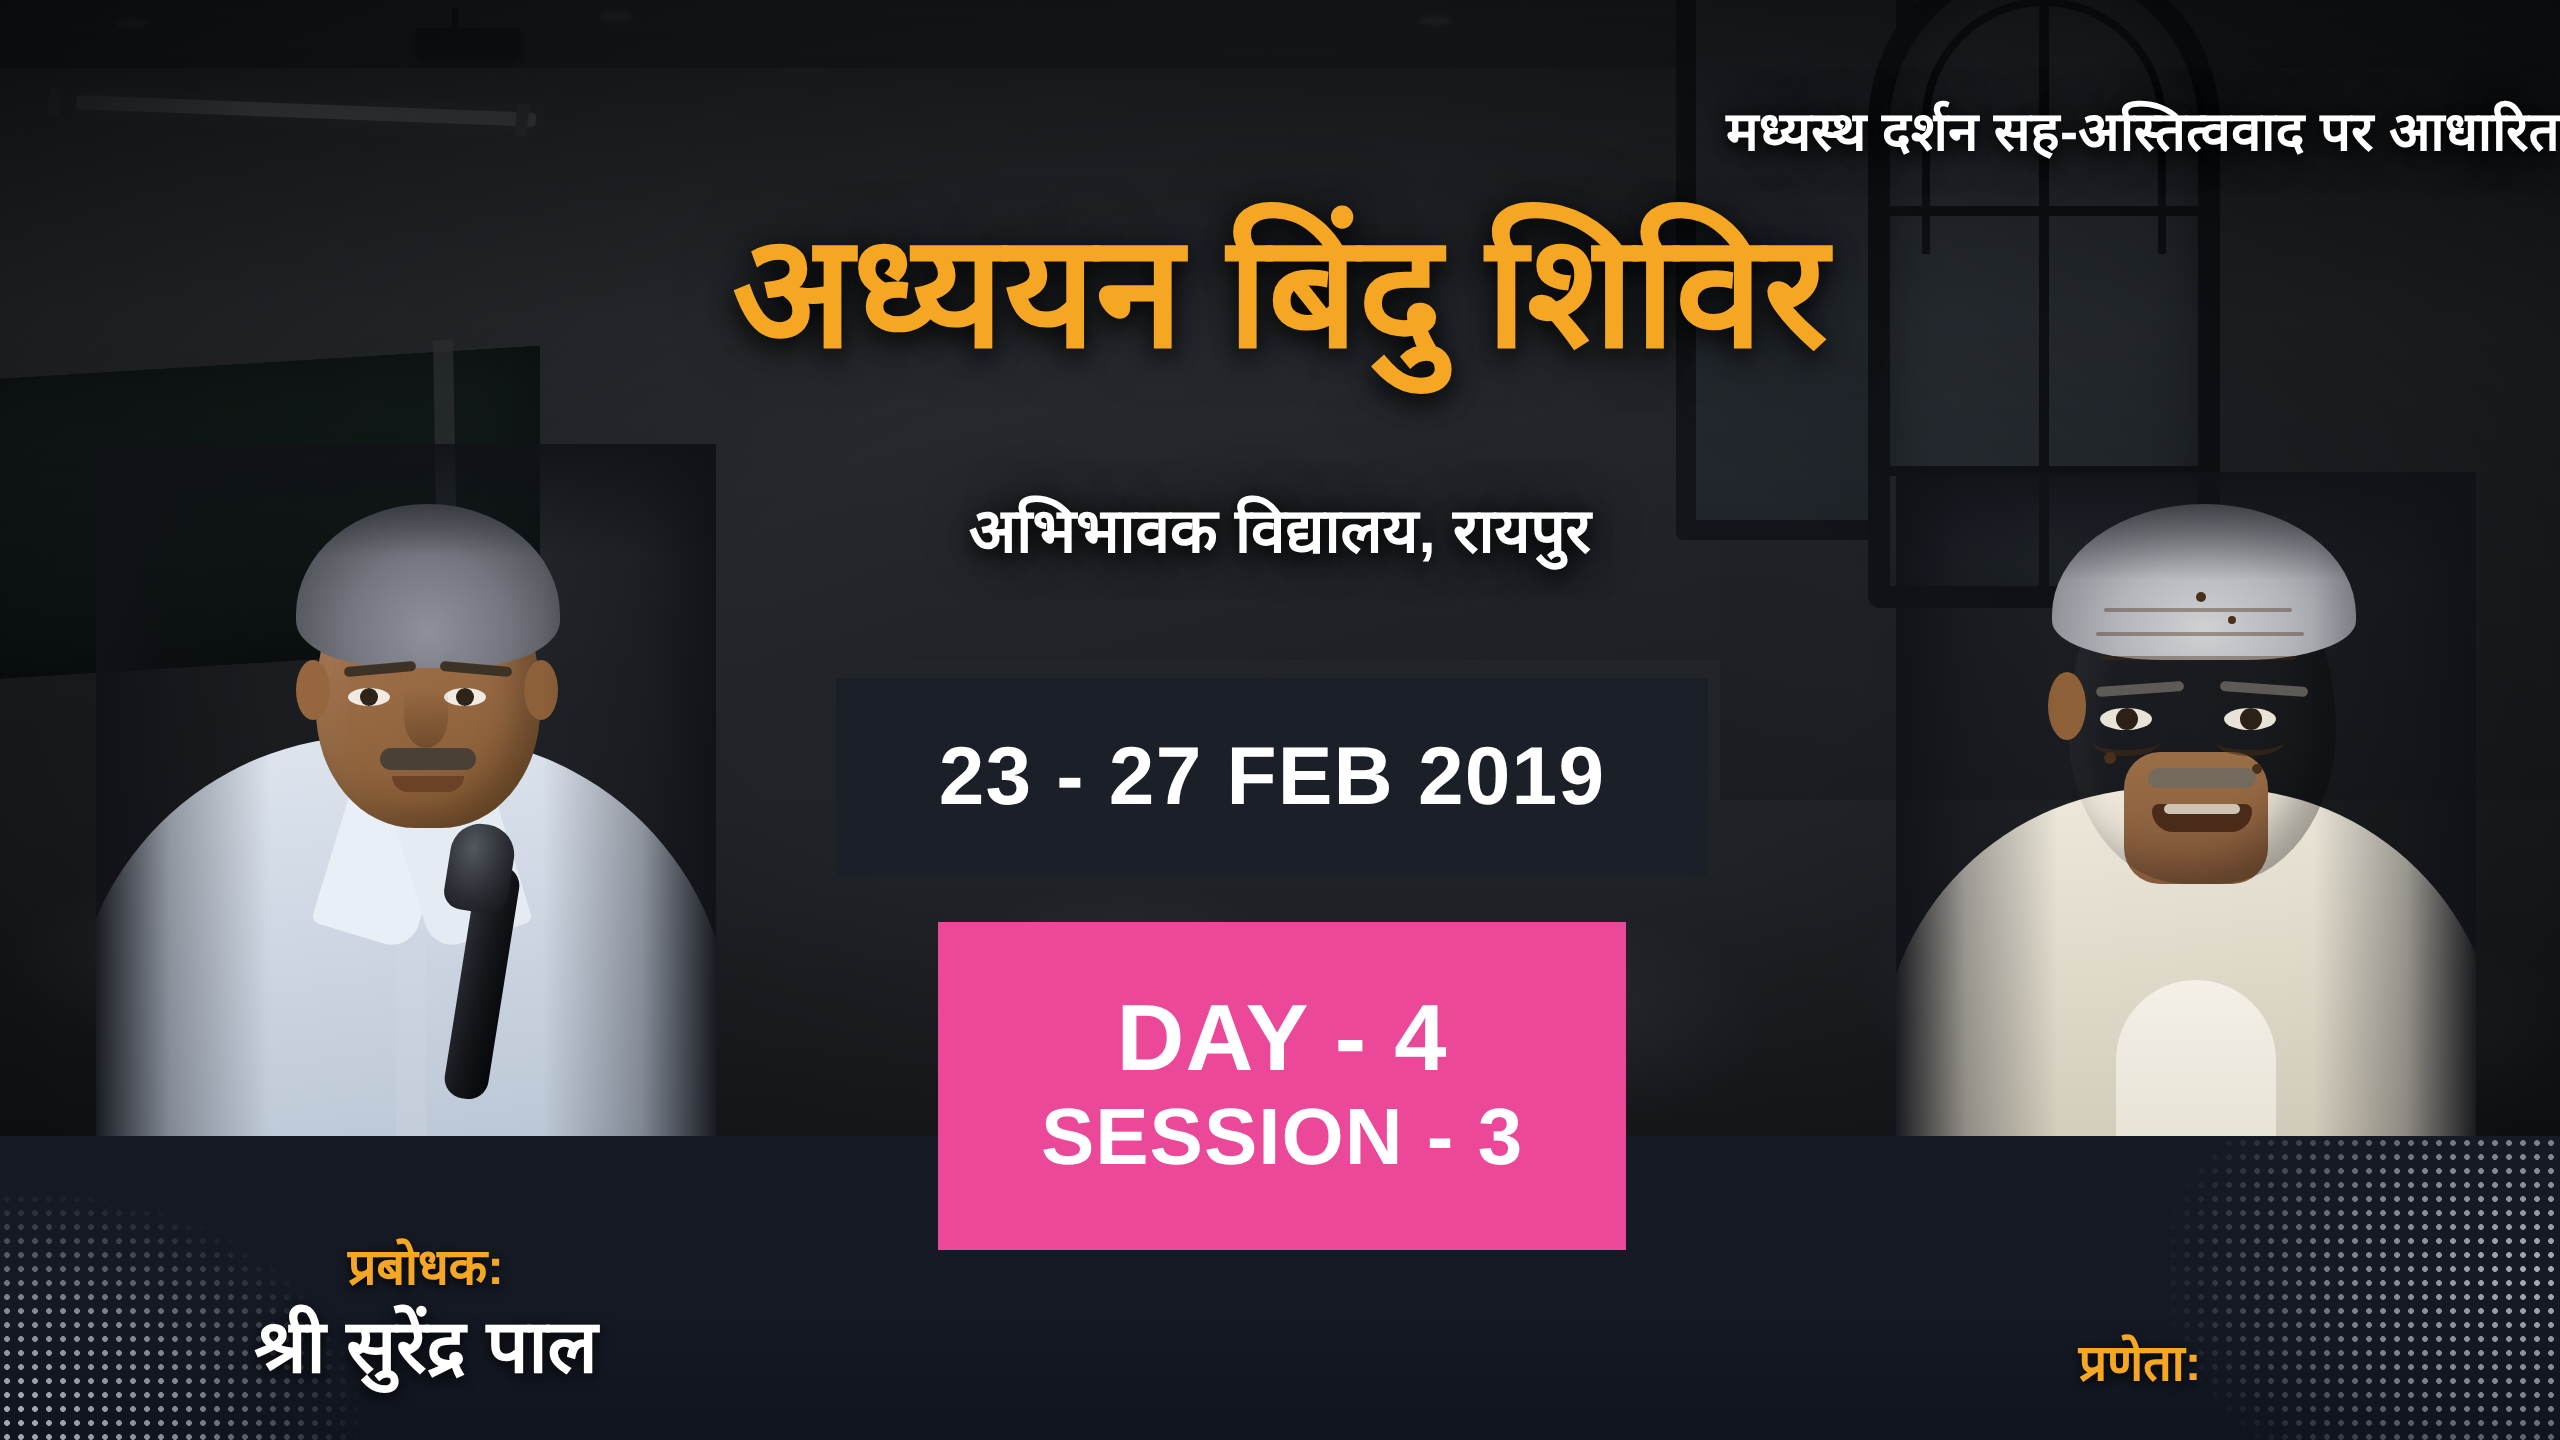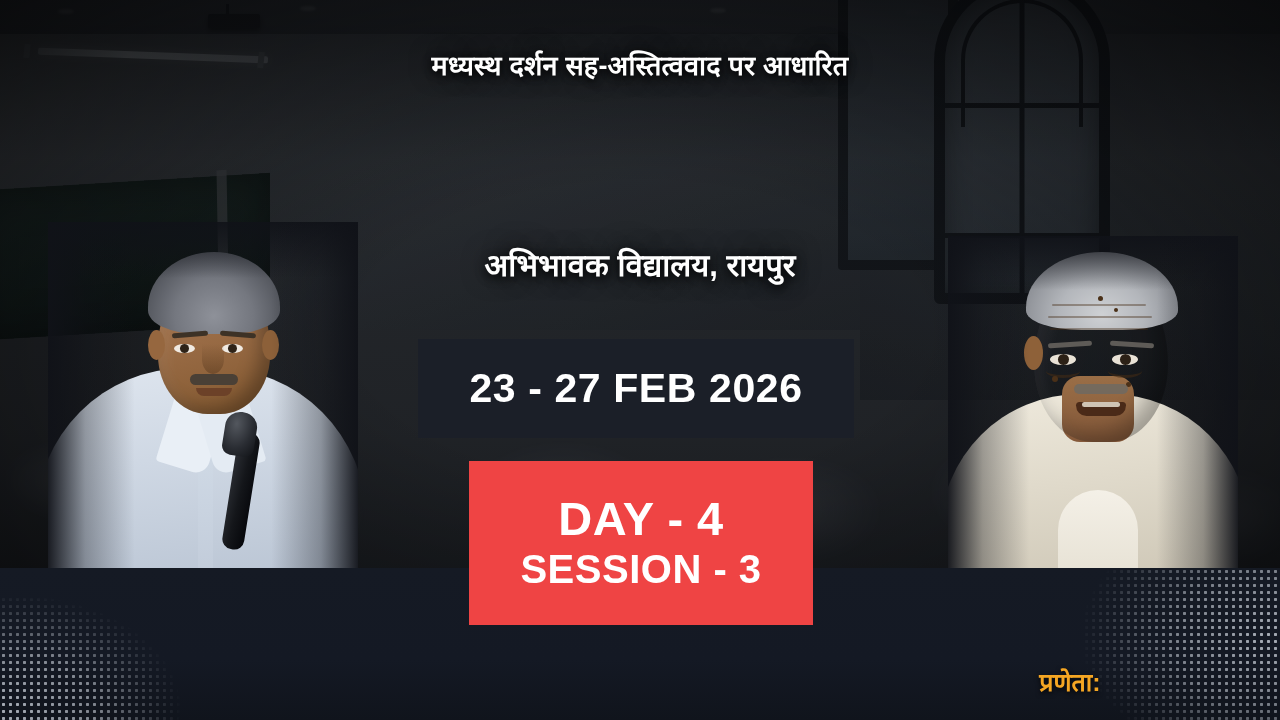--- a/index.html
+++ b/index.html
@@ -197,21 +197,21 @@
   .bag{ position:absolute; width:34px; height:14px; border-bottom:3px solid rgba(70,44,20,.55); border-radius:0 0 50% 50%; }
   .mous-r{ position:absolute; left:126px; top:148px; width:54px; height:10px; background:#6f6a62; border-radius:6px; opacity:.85;}
   .mouth-r{ position:absolute; left:128px; top:166px; width:50px; height:14px;
     background:#4a2a18; border-radius:6px 6px 18px 18px; }
   .teeth{ position:absolute; left:134px; top:166px; width:38px; height:5px; background:#cfc4b4; border-radius:3px;}
   .wrinkle{ position:absolute; height:2px; background:rgba(70,46,22,.40); border-radius:2px; }
 
   
   .kicker{
     position:absolute; left:0; right:0; top:46px;
-    text-align:center; color:#ffffff;
+    text-align:right; color:#ffffff;
     font-size:27px; font-weight:700; letter-spacing:.2px;
     text-shadow:0 2px 7px rgba(0,0,0,.9), 0 0 22px rgba(0,0,0,.75);
     z-index:20;
   }
   .title{
     position:absolute; left:0; right:0; top:103px;
     text-align:center;
     font-size:79px; font-weight:700; line-height:1.08;
     color:#F5A623;
     text-shadow:0 4px 12px rgba(0,0,0,.85), 0 0 30px rgba(0,0,0,.55);
@@ -230,21 +230,21 @@
     background:#1B1F28;
     display:flex; align-items:center; justify-content:center;
     z-index:21;
   }
   .date-box span{
     color:#ffffff; font-size:41px; font-weight:700; letter-spacing:.6px;
   }
 
   .session-box{
     position:absolute; left:469px; top:461px; width:344px; height:164px;
-    background:#ef4444;
+    background:#ec4899;
     display:flex; flex-direction:column; align-items:center; justify-content:center;
     z-index:22;
   }
   .session-box .day{
     color:#fff; font-size:47px; font-weight:700; letter-spacing:.5px; line-height:1.12;
   }
   .session-box .ses{
     color:#fff; font-size:40px; font-weight:700; letter-spacing:.5px; line-height:1.18;
   }
 
@@ -367,34 +367,39 @@
       <div class="mole" style="left:104px; top:140px; width:6px; height:6px;"></div>
       <div class="mole" style="left:178px; top:146px; width:5px; height:5px;"></div>
       <div class="mous-r"></div>
       <div class="mouth-r"></div>
       <div class="teeth"></div>
     </div>
     <div class="ph-fade"></div>
   </div>
 
   <div class="kicker">मध्यस्थ दर्शन सह-अस्तित्ववाद पर आधारित</div>
+  <div class="title">अध्ययन बिंदु शिविर</div>
   <div class="venue">अभिभावक विद्यालय, रायपुर</div>
 
   <div class="date-box">
-    <span>23 - 27 FEB 2026</span>
+    <span>23 - 27 FEB 2019</span>
   </div>
 
   <div class="session-box">
     <div class="day">DAY - 4</div>
     <div class="ses">SESSION - 3</div>
   </div>
 
   <div class="bottombar">
     <div class="halftone ht-left"></div>
     <div class="halftone ht-right"></div>
   </div>
 
+  <div class="credit credit-left">
+    <div class="role">प्रबोधक:</div>
+    <div class="pname">श्री सुरेंद्र पाल</div>
+  </div>
 
   <div class="credit credit-right">
     <div class="role">प्रणेता:</div>
   </div>
 
 </div>
 
 </body></html>

